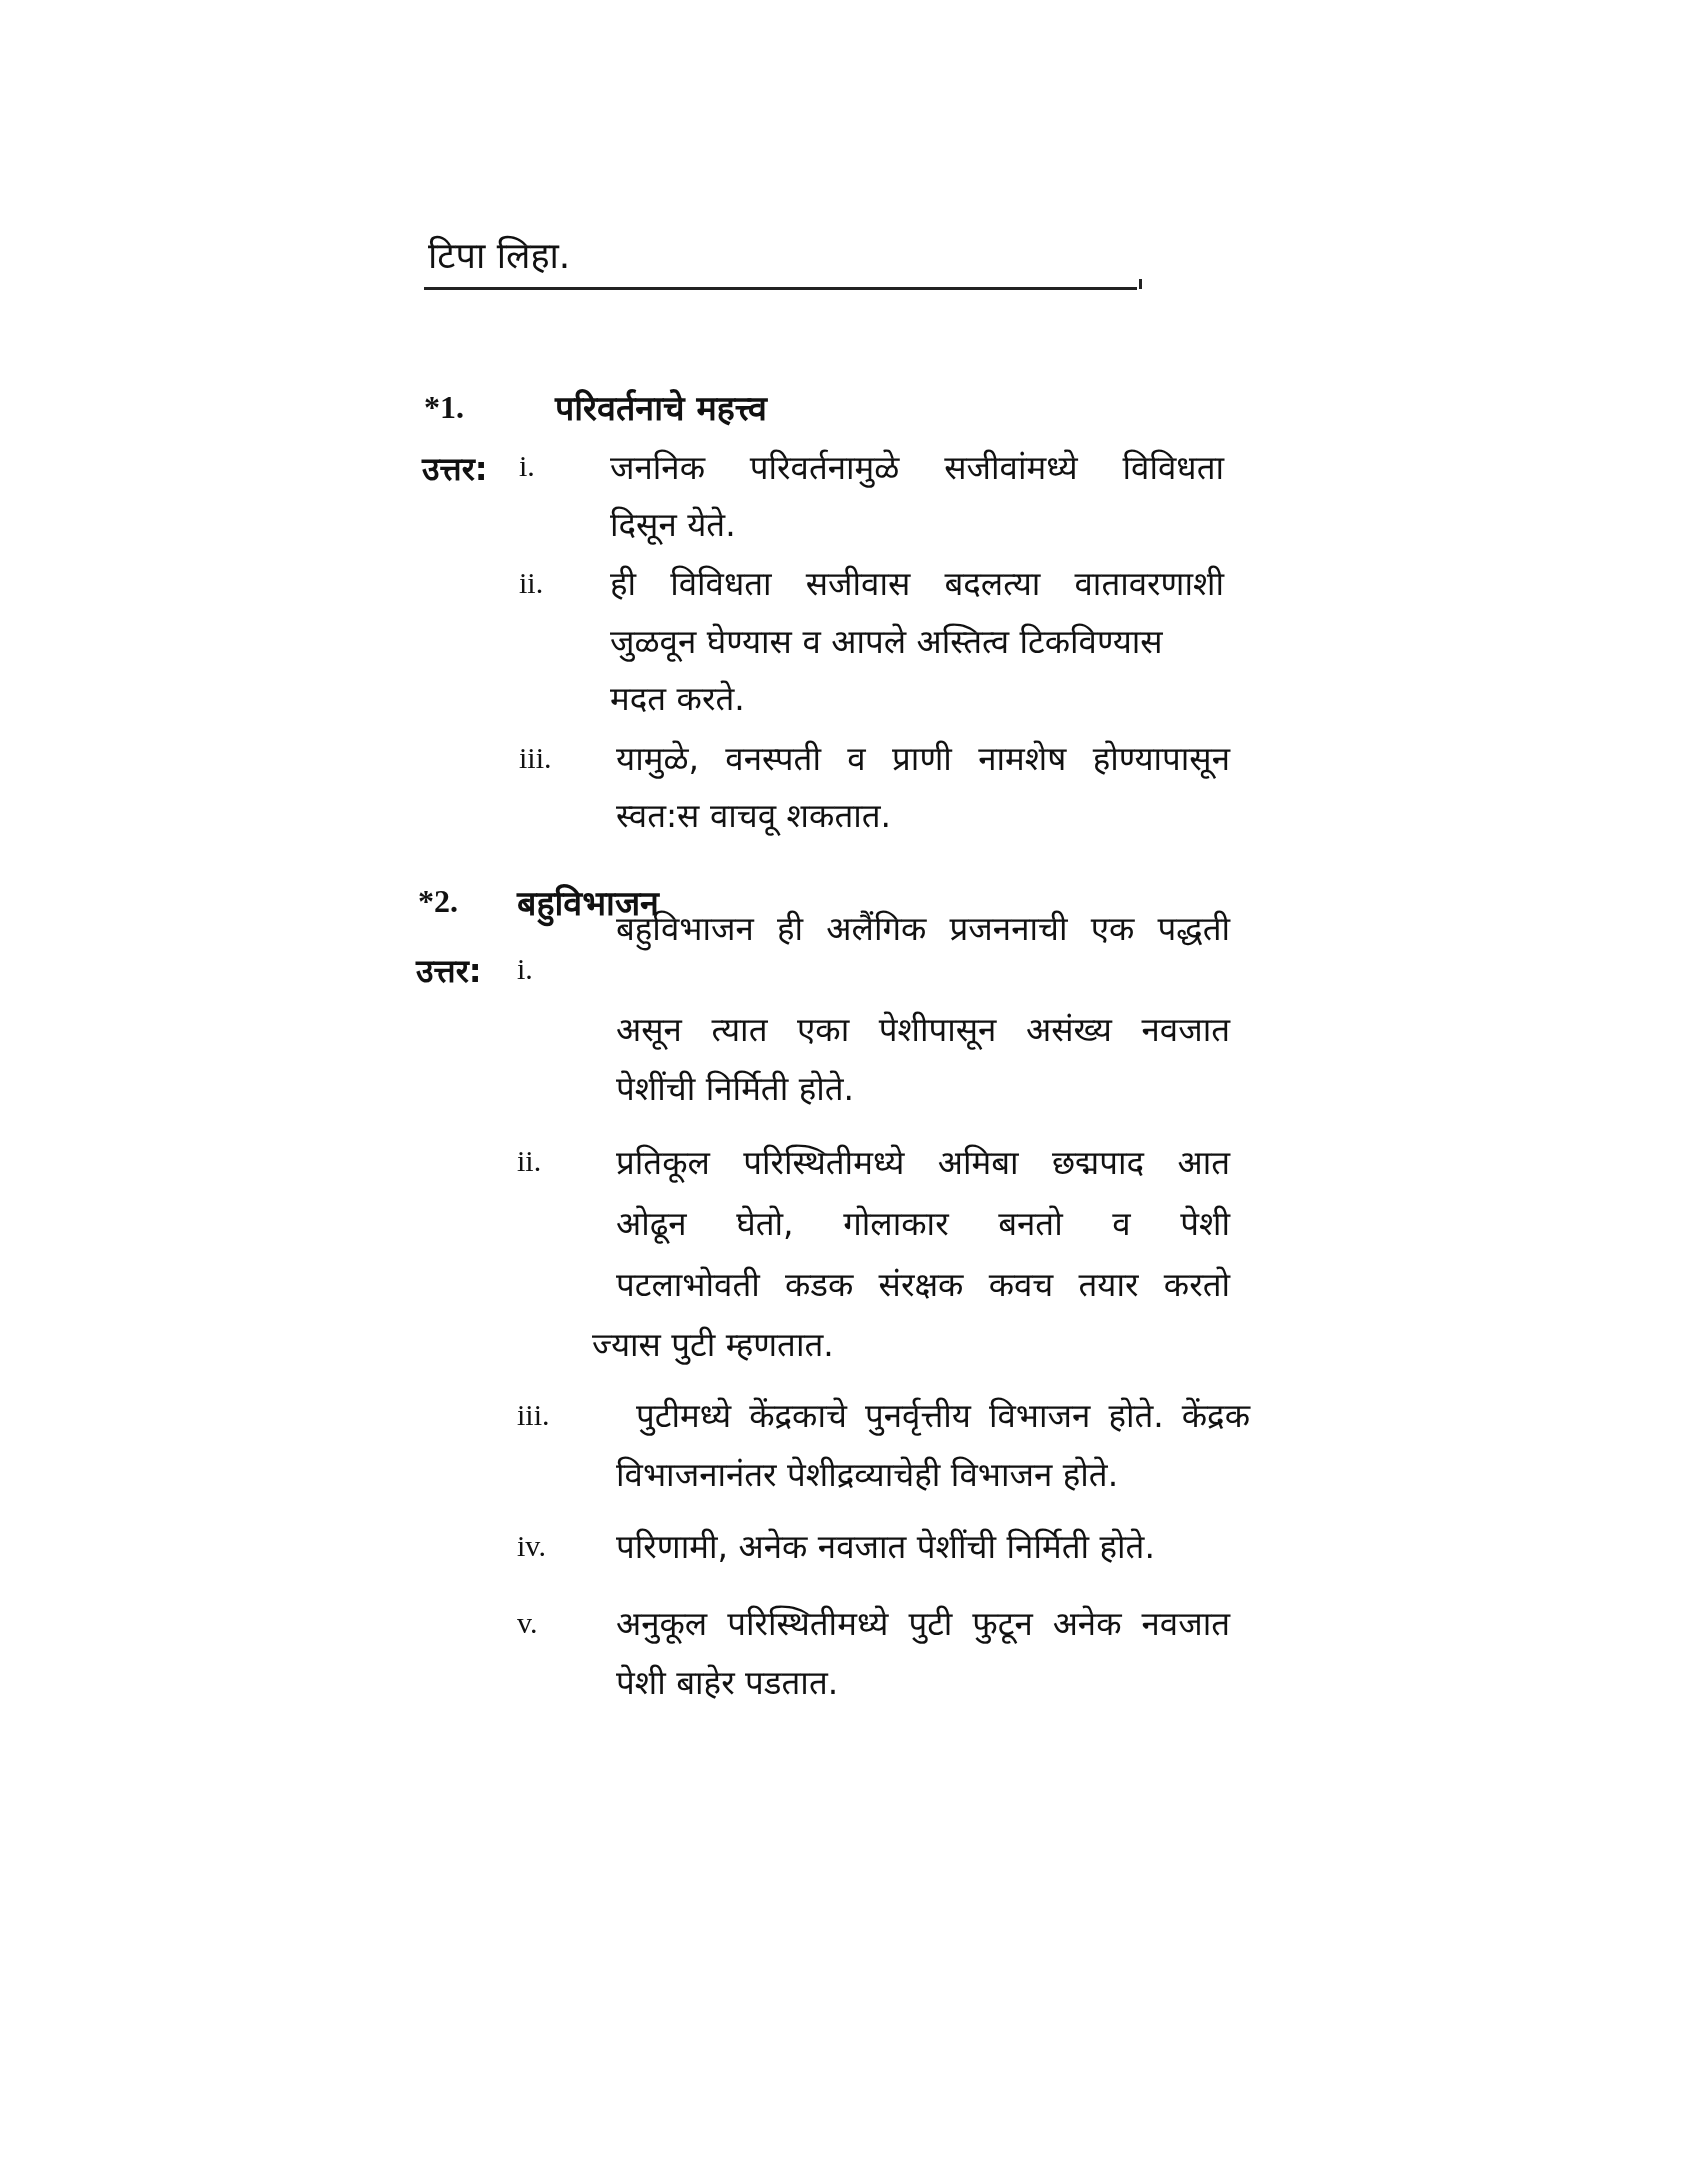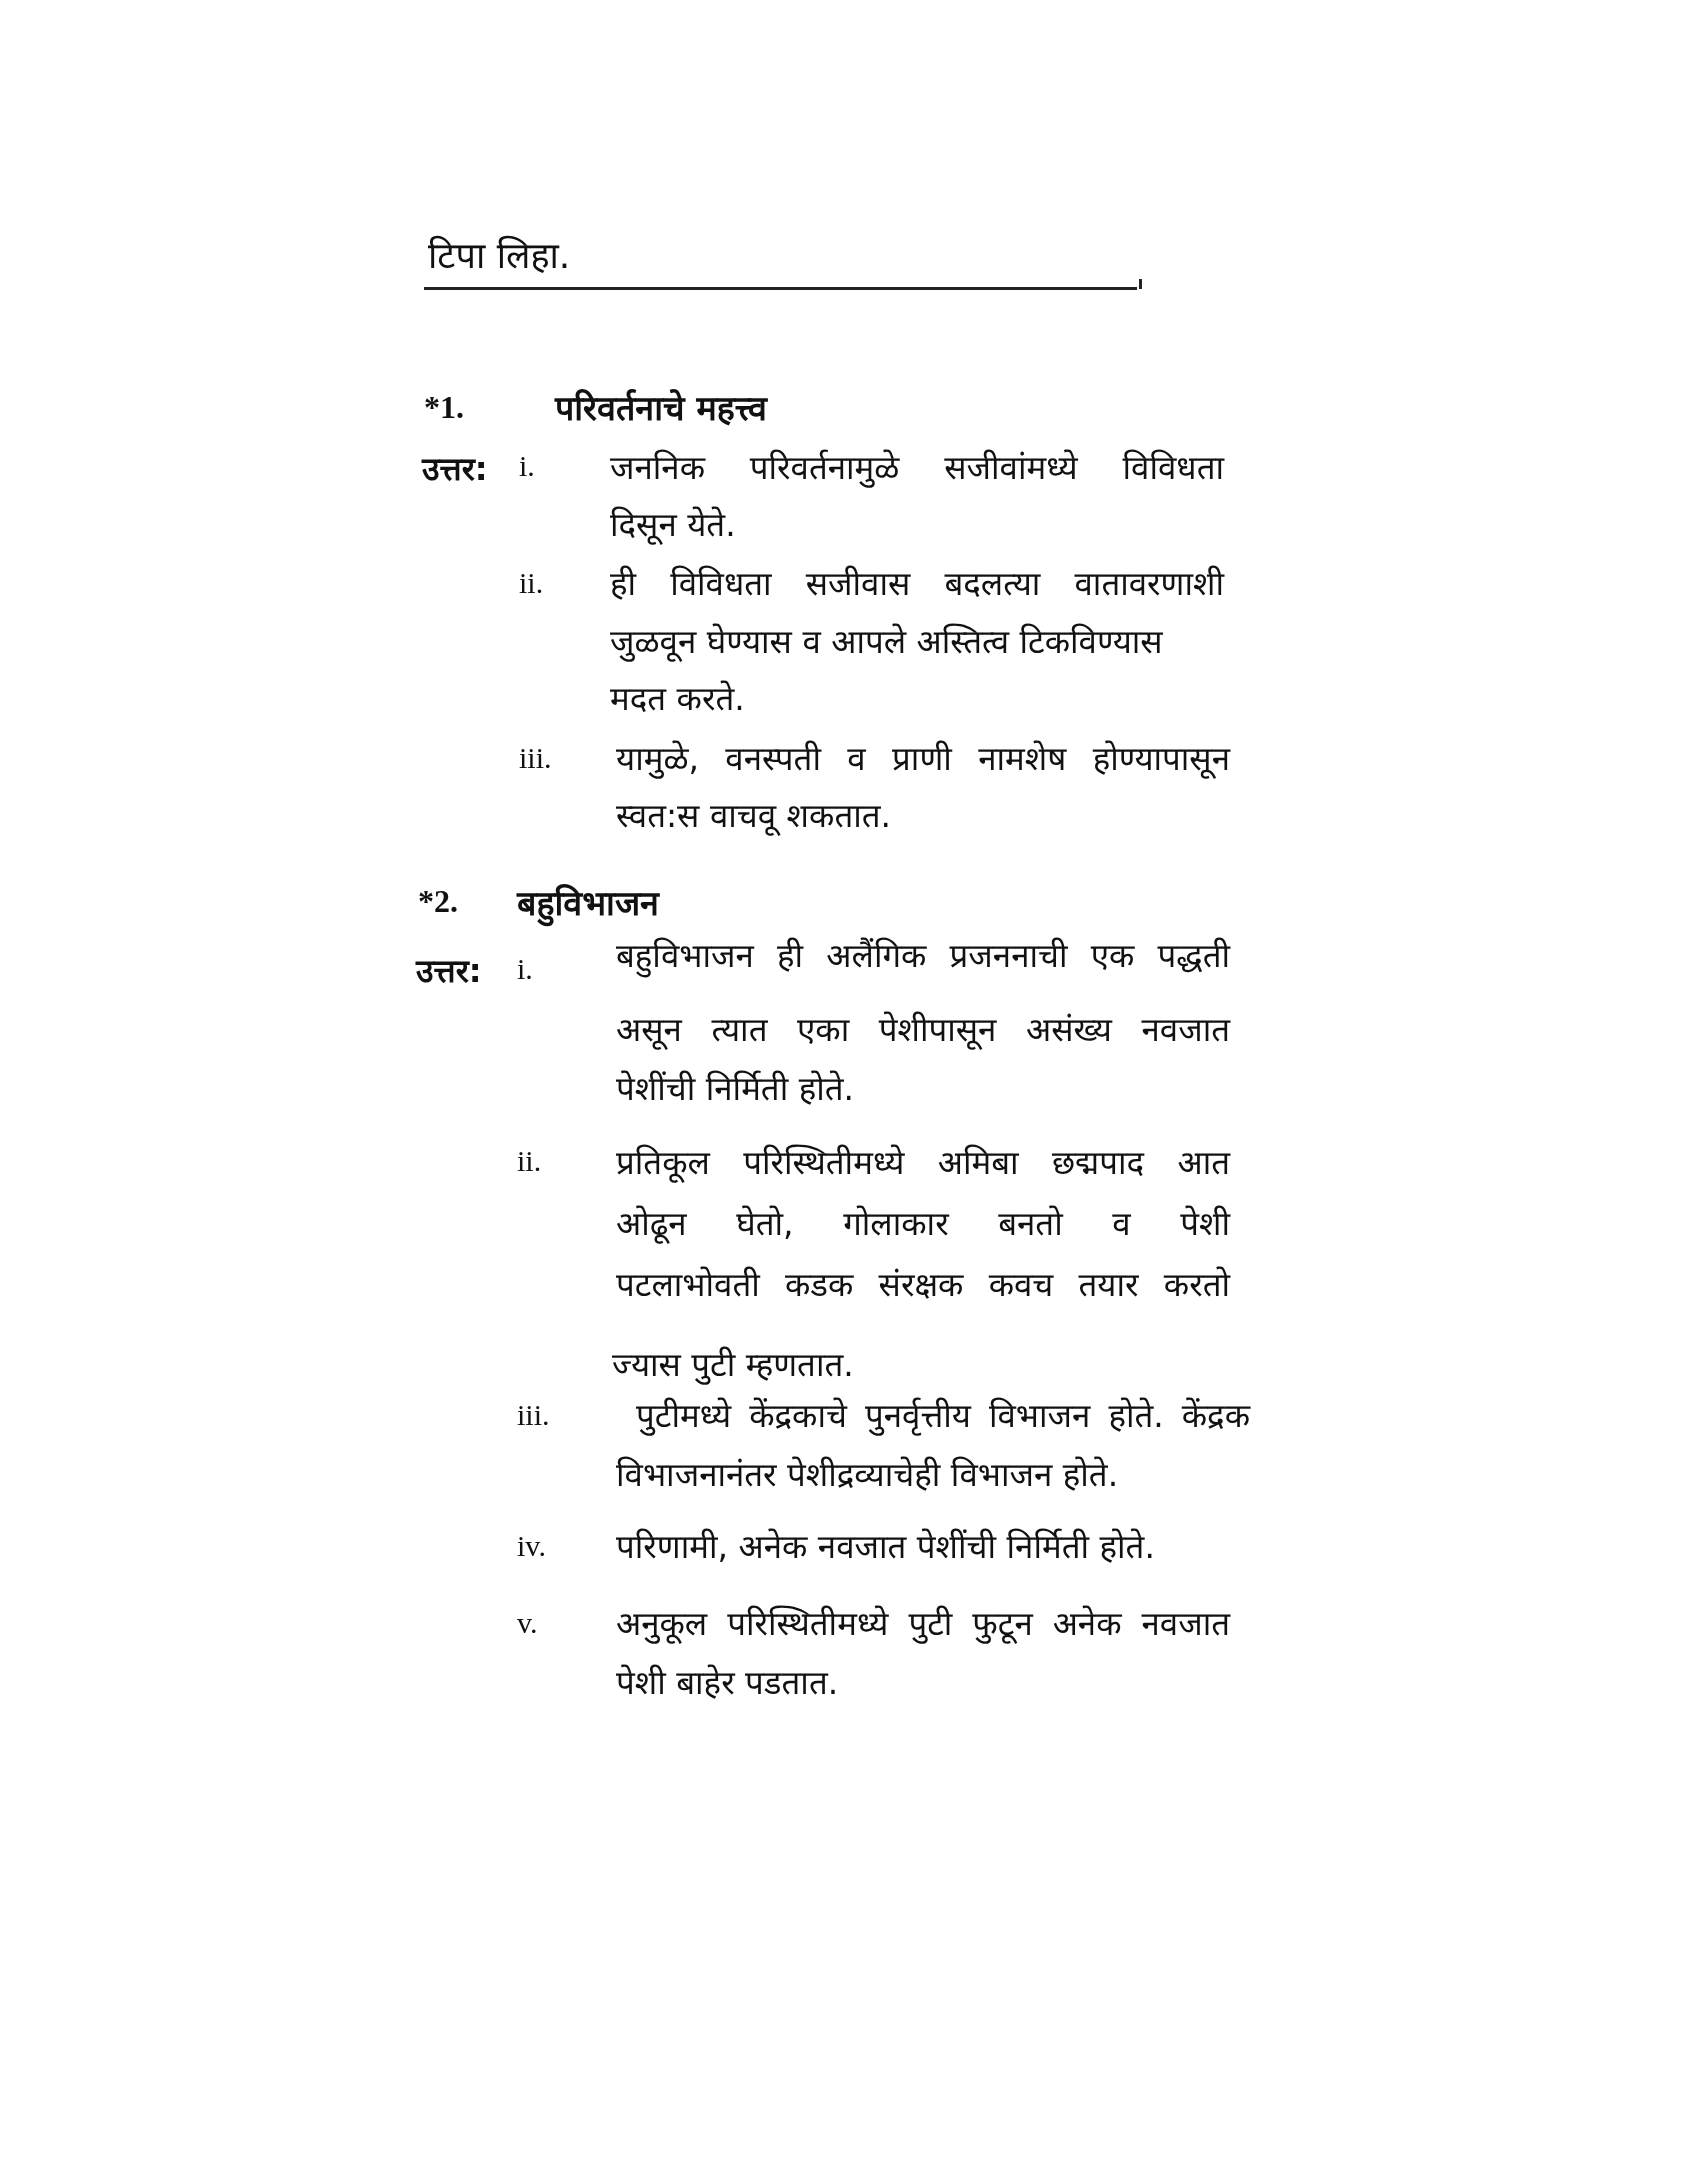--- a/index.html
+++ b/index.html
@@ -40,29 +40,29 @@
 <div class="abs roman" style="left:519px; top:741px;">iii.</div>
 <div class="abs line just" style="left:616px; top:735px;">यामुळे, वनस्पती व प्राणी नामशेष होण्यापासून</div>
 <div class="abs line" style="left:616px; top:792px;">स्वत:स वाचवू शकतात.</div>
 
 <div class="abs q-num" style="left:418px; top:883px;">*2.</div>
 <div class="abs q-title" style="left:517px; top:879px;">बहुविभाजन</div>
 
 <div class="abs ans-label" style="left:416px; top:948px;">उत्तर:</div>
 
 <div class="abs roman" style="left:517px; top:952px;">i.</div>
-<div class="abs line just" style="left:616px; top:932px;font-family:Liberation Mono, monospace;">बहुविभाजन ही अलैंगिक प्रजननाची एक पद्धती</div>
+<div class="abs line just" style="left:616px; top:905px;font-family:Liberation Mono, monospace;">बहुविभाजन ही अलैंगिक प्रजननाची एक पद्धती</div>
 <div class="abs line just" style="left:616px; top:1006px;">असून त्यात एका पेशीपासून असंख्य नवजात</div>
 <div class="abs line" style="left:616px; top:1065px;">पेशींची निर्मिती होते.</div>
 
 <div class="abs roman" style="left:517px; top:1144px;">ii.</div>
 <div class="abs line just" style="left:616px; top:1139px;">प्रतिकूल परिस्थितीमध्ये अमिबा छद्मपाद आत</div>
 <div class="abs line just" style="left:616px; top:1200px;">ओढून घेतो, गोलाकार बनतो व पेशी</div>
 <div class="abs line just" style="left:616px; top:1261px;">पटलाभोवती कडक संरक्षक कवच तयार करतो</div>
-<div class="abs line" style="left:612px; top:1321px;margin-top:20px;">ज्यास पुटी म्हणतात.</div>
+<div class="abs line" style="left:592px; top:1321px;">ज्यास पुटी म्हणतात.</div>
 
 <div class="abs roman" style="left:517px; top:1398px;">iii.</div>
 <div class="abs line just" style="left:636px; top:1392px;">पुटीमध्ये केंद्रकाचे पुनर्वृत्तीय विभाजन होते. केंद्रक</div>
 <div class="abs line" style="left:616px; top:1451px;">विभाजनानंतर पेशीद्रव्याचेही विभाजन होते.</div>
 
 <div class="abs roman" style="left:517px; top:1529px;">iv.</div>
 <div class="abs line" style="left:616px; top:1523px;">परिणामी, अनेक नवजात पेशींची निर्मिती होते.</div>
 
 <div class="abs roman" style="left:517px; top:1606px;">v.</div>
 <div class="abs line just" style="left:616px; top:1600px;">अनुकूल परिस्थितीमध्ये पुटी फुटून अनेक नवजात</div>

